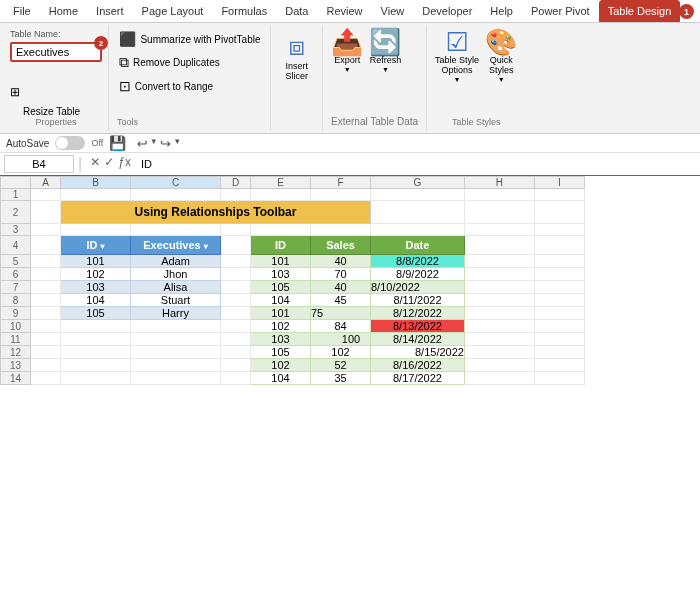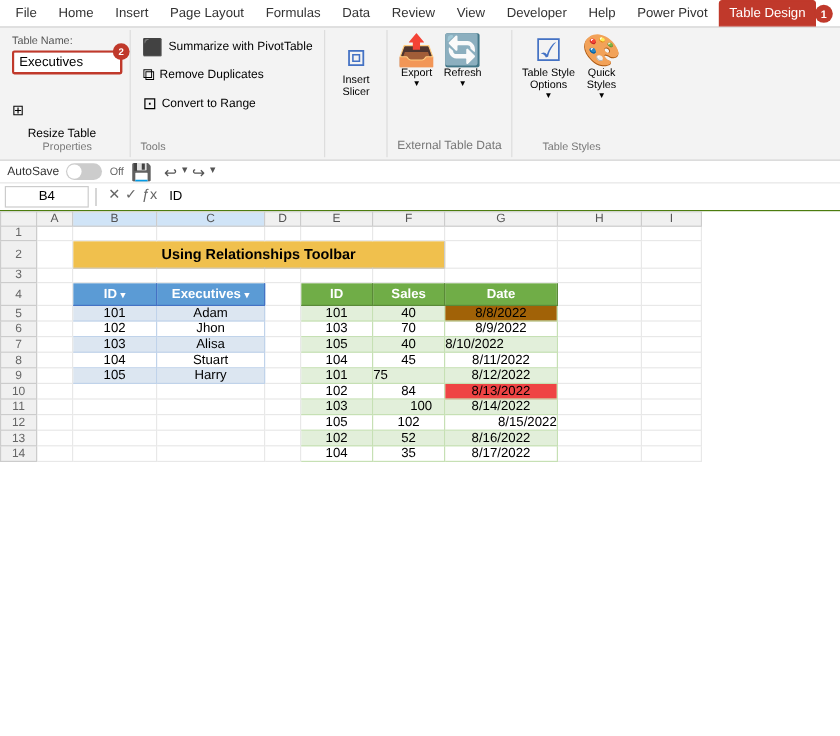--- a/index.html
+++ b/index.html
@@ -265,21 +265,21 @@
       </tr>
 
       <tr>
         <td style="background:#f0f0f0;border:1px solid #ccc;text-align:center;font-size:10px;color:#666;">5</td>
         <td style="border:1px solid #e8e8e8;"></td>
         <td style="background:#dce6f1;border:1px solid #c0d3ea;text-align:center;font-size:11px;">101</td>
         <td style="background:#dce6f1;border:1px solid #c0d3ea;text-align:center;font-size:11px;">Adam</td>
         <td style="border:1px solid #e8e8e8;"></td>
         <td style="background:#e2efda;border:1px solid #c6e0b4;text-align:center;font-size:11px;">101</td>
         <td style="background:#e2efda;border:1px solid #c6e0b4;text-align:center;font-size:11px;">40</td>
-        <td style="background:#a16207;border:1px solid #c6e0b4;text-align:center;font-size:11px;">8/8/2022</td>
+        <td style="background:#5eead4;border:1px solid #c6e0b4;text-align:center;font-size:11px;">8/8/2022</td>
         <td style="border:1px solid #e8e8e8;"></td>
         <td style="border:1px solid #e8e8e8;"></td>
       </tr>
 
       <tr>
         <td style="background:#f0f0f0;border:1px solid #ccc;text-align:center;font-size:10px;color:#666;">6</td>
         <td style="border:1px solid #e8e8e8;"></td>
         <td style="background:#fff;border:1px solid #c0d3ea;text-align:center;font-size:11px;">102</td>
         <td style="background:#fff;border:1px solid #c0d3ea;text-align:center;font-size:11px;">Jhon</td>
         <td style="border:1px solid #e8e8e8;"></td>

